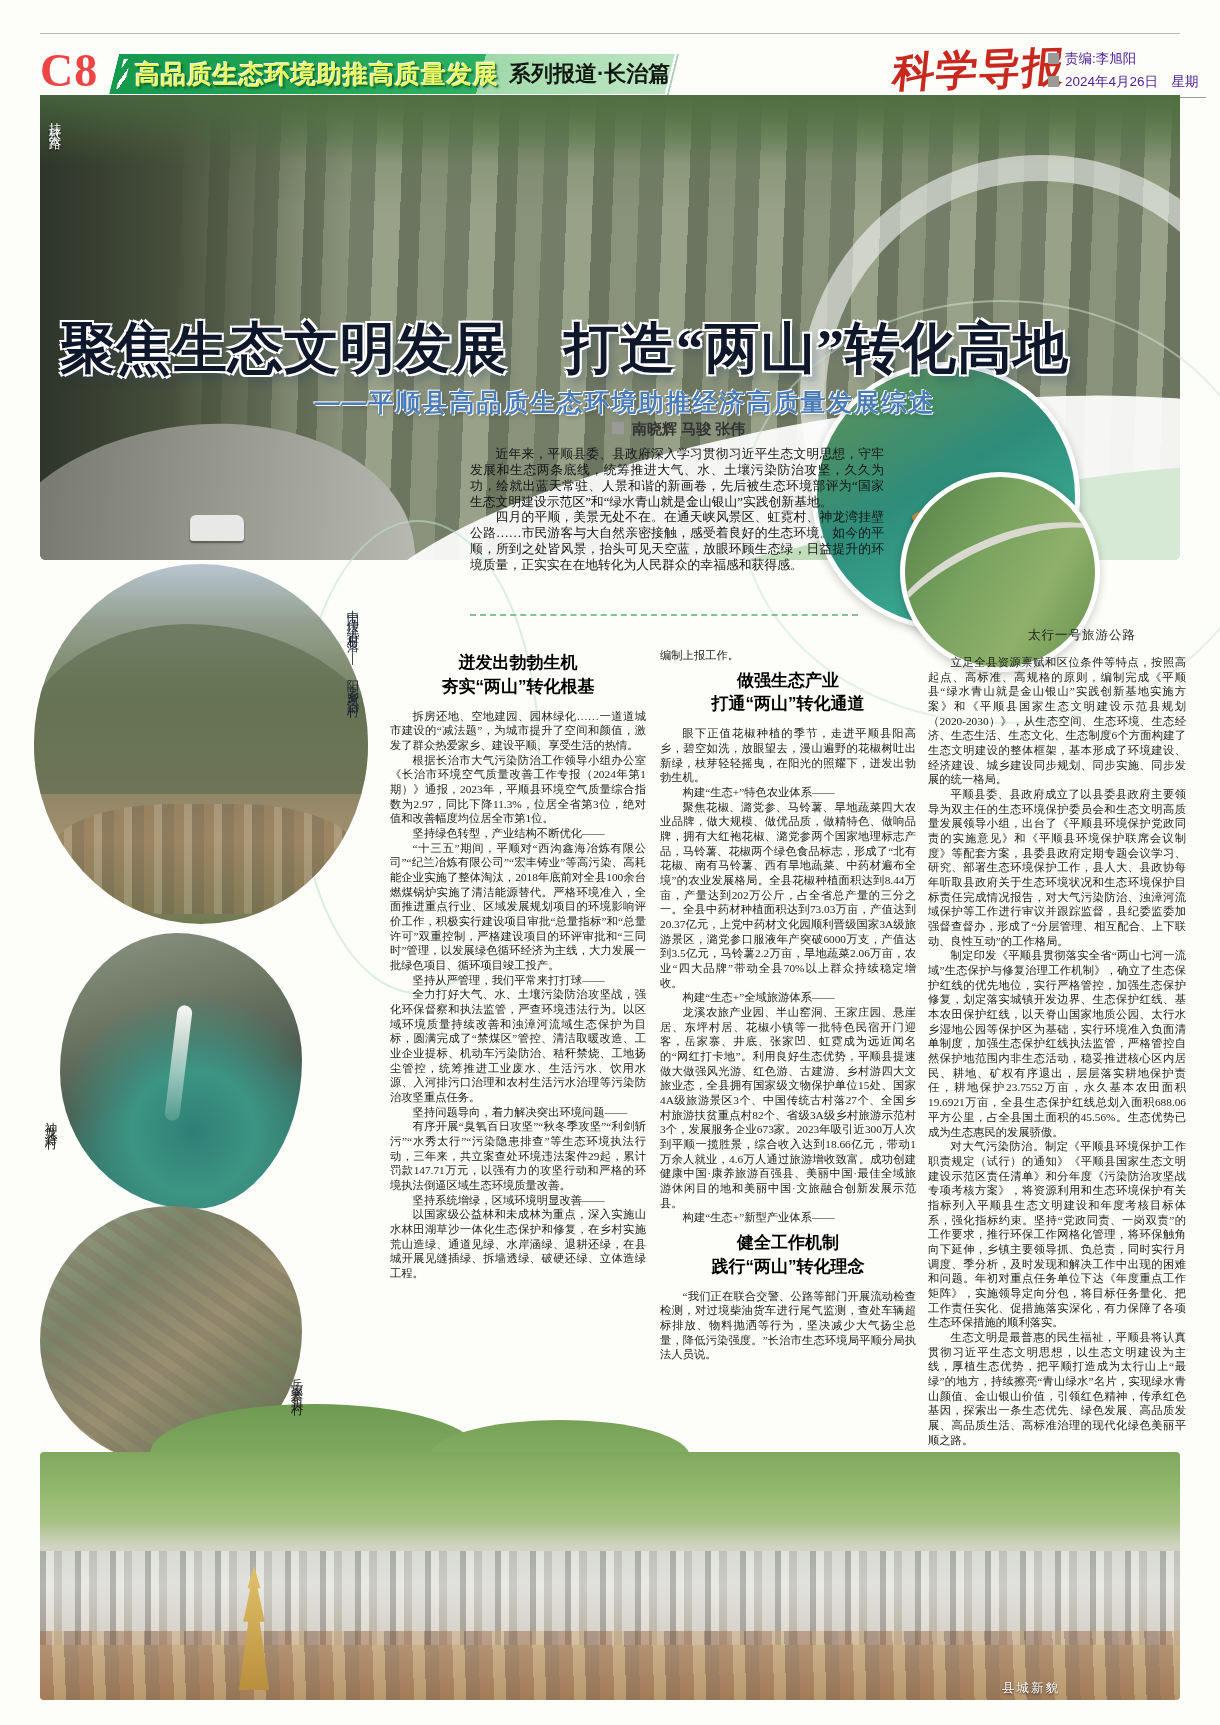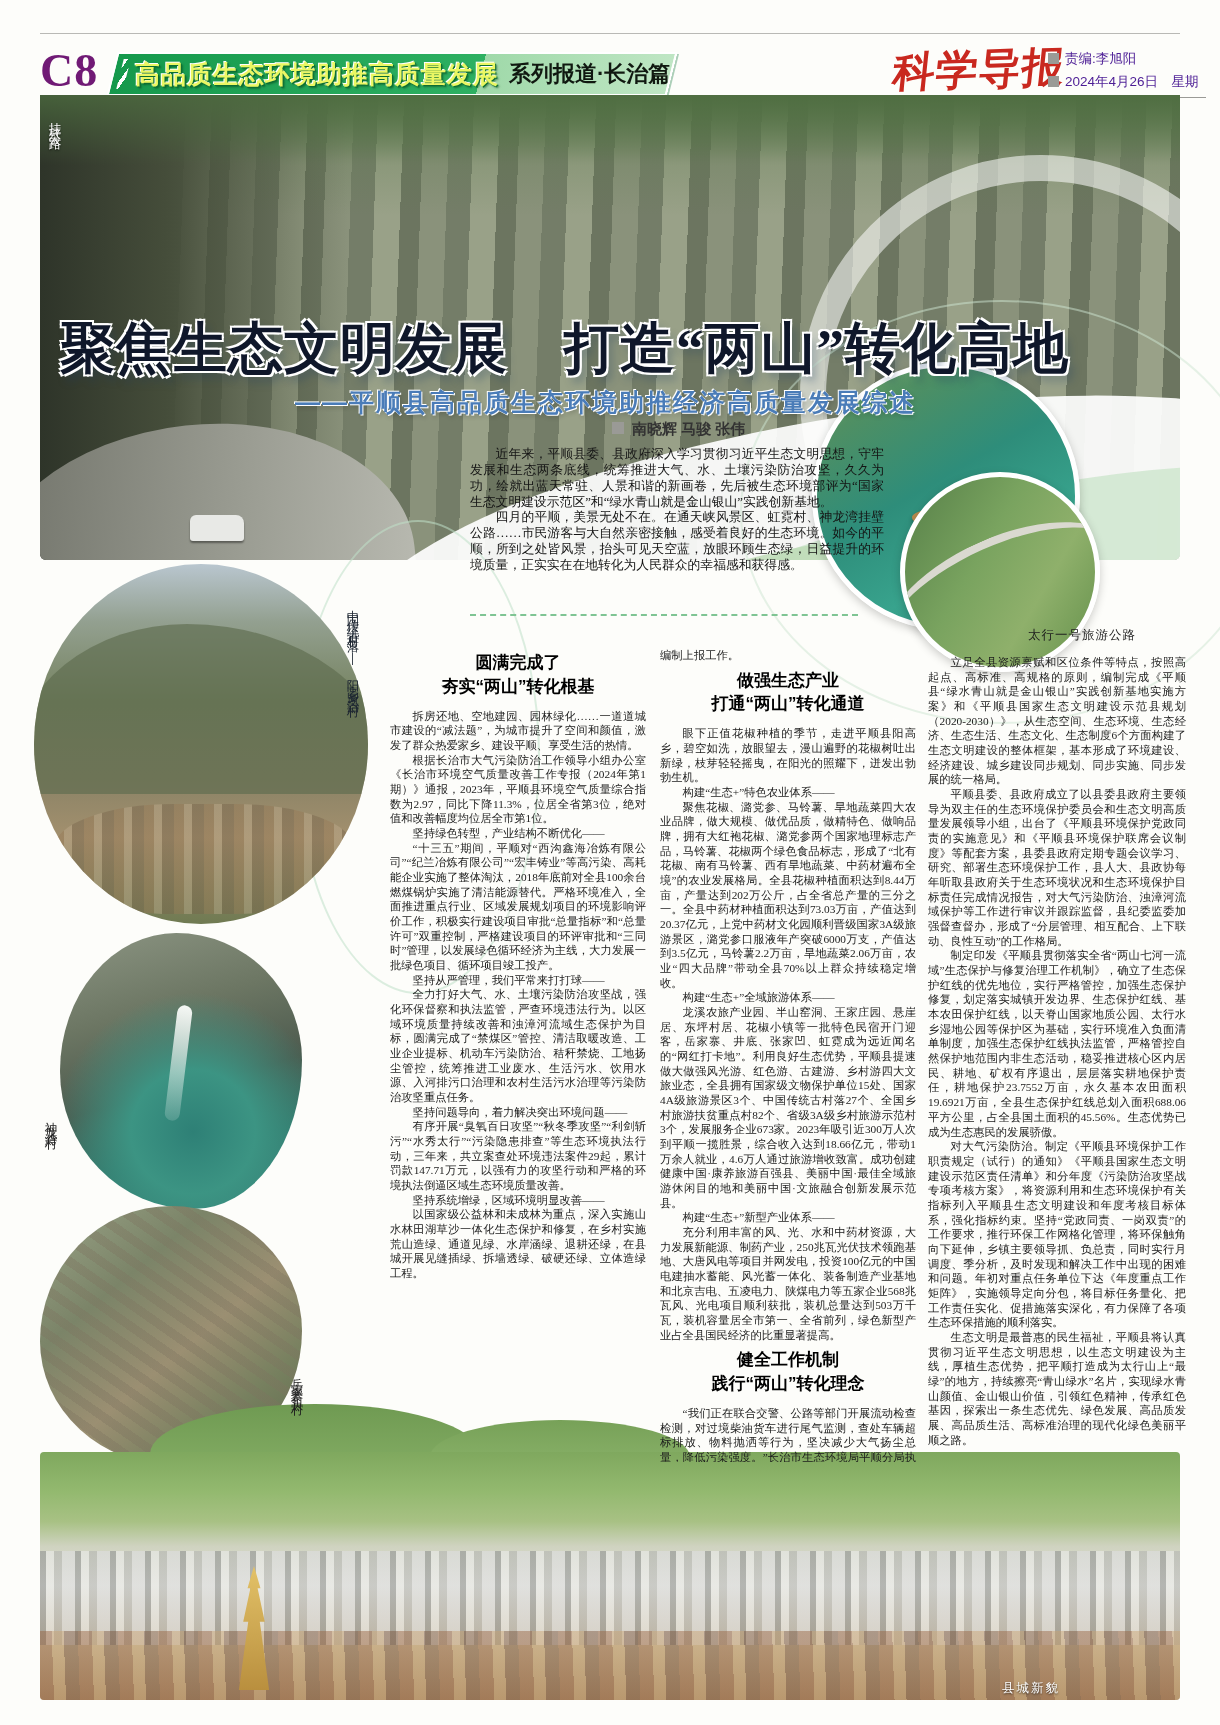--- a/index.html
+++ b/index.html
@@ -2,21 +2,21 @@
 <html><head>
 <meta charset="utf-8">
 <style>
   html,body{margin:0;padding:0;background:#e8e8e4;}
   #page{position:relative;width:1220px;height:1725px;background:#fdfdfa;margin:0 auto;overflow:hidden;
         font-family:"Liberation Sans","DejaVu Sans",sans-serif;}
   .abs{position:absolute;}
   
   .top-rule{left:40px;top:33px;width:1140px;height:1px;background:#b9b9b5;}
   .page-no{left:40px;top:44px;font-family:"Liberation Serif","DejaVu Serif",serif;font-weight:900;
-           font-size:46px;color:#701a75;letter-spacing:1px;}
+           font-size:46px;color:#ef4444;letter-spacing:1px;}
   .series-banner{left:112px;top:52px;width:556px;height:40px;transform:skewX(-14deg);
         background:linear-gradient(90deg,#15994c 0%,#2eb062 66%,#9fd9a9 66%,#bfe6c4 100%);
         border:2px solid #ffffff;box-shadow:2px 2px 0 rgba(21,120,60,.35);display:flex;align-items:center;}
   .series-banner .slashes{width:20px;height:30px;margin-left:6px;
         background:repeating-linear-gradient(115deg,#ffffff 0 4px,rgba(255,255,255,0) 4px 10px);}
   .series-banner .ban-text{transform:skewX(14deg);font-weight:900;font-size:25px;color:#eaf763;
         letter-spacing:1px;white-space:nowrap;margin-left:8px;
         text-shadow:1px 1px 0 #0b6e33,-1px -1px 0 #ffffff,2px 2px 2px rgba(0,60,20,.5);}
   .series-banner .ban-suffix{transform:skewX(14deg);font-weight:900;font-size:22px;color:#101810;
         white-space:nowrap;margin-left:10px;}
@@ -44,21 +44,21 @@
   .pm-ring{left:760px;top:60px;width:430px;height:430px;border-radius:50%;border:26px solid rgba(255,255,255,.55);}
   .pm-leaf{left:700px;top:430px;width:300px;height:90px;background:#bcd9b4;border-radius:0 90% 0 90%;
         transform:rotate(-14deg);opacity:.8;}
   .caption-vert{writing-mode:vertical-rl;letter-spacing:5px;font-size:12.5px;}
   .cap-cliff{left:46px;top:112px;color:#ffffff;text-shadow:0 1px 2px rgba(0,0,0,.8);z-index:5;}
   
   .headline{left:60px;top:312px;width:1070px;font-family:"Liberation Serif","DejaVu Serif",serif;
         font-weight:900;font-size:55px;color:#0f172a;letter-spacing:1px;white-space:nowrap;z-index:6;
         text-shadow:2px 2px 0 #fff,-2px -2px 0 #fff,2px -2px 0 #fff,-2px 2px 0 #fff,5px 7px 8px rgba(30,60,100,.35);}
   .subhead{left:295px;top:386px;width:660px;font-weight:700;font-size:25px;color:#4a7cb8;letter-spacing:2px;
-        white-space:nowrap;z-index:6;text-shadow:1px 1px 0 #fff,-1px -1px 0 #fff,2px 3px 4px rgba(0,0,0,.18);}
+        white-space:nowrap;z-index:6;text-shadow:1px 1px 0 #fff,-1px -1px 0 #fff,2px 3px 4px rgba(0,0,0,.18);text-align:center;}
   .byline{left:612px;top:420px;font-size:15px;font-weight:700;color:#333;z-index:6;}
   .byline .sq{display:inline-block;width:12px;height:12px;background:#9a9a96;margin-right:8px;}
   
   .intro{left:470px;top:447px;width:414px;z-index:6;font-family:"Liberation Serif","DejaVu Serif",serif;
         font-size:12.8px;line-height:1.24;color:#141414;text-align:justify;}
   .intro p{margin:0;text-indent:2em;}
   .green-dash{left:470px;top:614px;width:388px;height:0;border-top:2px dashed #7fc493;z-index:6;}
   
   .circle{border-radius:50%;border:5px solid #ffffff;box-shadow:0 3px 10px rgba(0,0,0,.2);overflow:hidden;z-index:5;}
   .circle-river{left:812px;top:362px;width:258px;height:258px;
@@ -175,21 +175,21 @@
   <div class="abs caption-vert cap-village">中国传统古村落——阳高乡奥治村</div>
   <div class="abs photo-falls">
     <div class="abs pf-stream"></div>
   </div>
   <div class="abs caption-vert cap-shenlongwan">神龙湾村</div>
   <div class="abs photo-stone"></div>
   <div class="abs caption-vert cap-yuejiazhai">岳家寨石头村</div>
 
   <div id="col1" class="col">
     <div class="section-head">
-      <div>圆满完成了</div>
+      <div>迸发出勃勃生机</div>
       <div>夯实“两山”转化根基</div>
     </div>
     <div>
         <p>拆房还地、空地建园、园林绿化……一道道城市建设的“减法题”，为城市提升了空间和颜值，激发了群众热爱家乡、建设平顺、享受生活的热情。</p>
         <p>根据长治市大气污染防治工作领导小组办公室《长治市环境空气质量改善工作专报（2024年第1期）》通报，2023年，平顺县环境空气质量综合指数为2.97，同比下降11.3%，位居全省第3位，绝对值和改善幅度均位居全市第1位。</p>
         <p>坚持绿色转型，产业结构不断优化——</p>
         <p>“十三五”期间，平顺对“西沟鑫海冶炼有限公司”“纪兰冶炼有限公司”“宏丰铸业”等高污染、高耗能企业实施了整体淘汰，2018年底前对全县100余台燃煤锅炉实施了清洁能源替代。严格环境准入，全面推进重点行业、区域发展规划项目的环境影响评价工作，积极实行建设项目审批“总量指标”和“总量许可”双重控制，严格建设项目的环评审批和“三同时”管理，以发展绿色循环经济为主线，大力发展一批绿色项目、循环项目竣工投产。</p>
         <p>坚持从严管理，我们平常来打打球——</p>
         <p>全力打好大气、水、土壤污染防治攻坚战，强化环保督察和执法监管，严查环境违法行为。以区域环境质量持续改善和浊漳河流域生态保护为目标，圆满完成了“禁煤区”管控、清洁取暖改造、工业企业提标、机动车污染防治、秸秆禁烧、工地扬尘管控，统筹推进工业废水、生活污水、饮用水源、入河排污口治理和农村生活污水治理等污染防治攻坚重点任务。</p>
         <p>坚持问题导向，着力解决突出环境问题——</p>
@@ -205,21 +205,20 @@
       <div>做强生态产业</div>
       <div>打通“两山”转化通道</div>
     </div>
     <div>
         <p>眼下正值花椒种植的季节，走进平顺县阳高乡，碧空如洗，放眼望去，漫山遍野的花椒树吐出新绿，枝芽轻轻摇曳，在阳光的照耀下，迸发出勃勃生机。</p>
         <p>构建“生态+”特色农业体系——</p>
         <p>聚焦花椒、潞党参、马铃薯、旱地蔬菜四大农业品牌，做大规模、做优品质，做精特色、做响品牌，拥有大红袍花椒、潞党参两个国家地理标志产品，马铃薯、花椒两个绿色食品标志，形成了“北有花椒、南有马铃薯、西有旱地蔬菜、中药材遍布全境”的农业发展格局。全县花椒种植面积达到8.44万亩，产量达到202万公斤，占全省总产量的三分之一。全县中药材种植面积达到73.03万亩，产值达到20.37亿元，上党中药材文化园顺利晋级国家3A级旅游景区，潞党参口服液年产突破6000万支，产值达到3.5亿元，马铃薯2.2万亩，旱地蔬菜2.06万亩，农业“四大品牌”带动全县70%以上群众持续稳定增收。</p>
         <p>构建“生态+”全域旅游体系——</p>
         <p>龙溪农旅产业园、半山窑洞、王家庄园、悬崖居、东坪村居、花椒小镇等一批特色民宿开门迎客，岳家寨、井底、张家凹、虹霓成为远近闻名的“网红打卡地”。利用良好生态优势，平顺县提速做大做强风光游、红色游、古建游、乡村游四大文旅业态，全县拥有国家级文物保护单位15处、国家4A级旅游景区3个、中国传统古村落27个、全国乡村旅游扶贫重点村82个、省级3A级乡村旅游示范村3个，发展服务企业673家。2023年吸引近300万人次到平顺一揽胜景，综合收入达到18.66亿元，带动1万余人就业，4.6万人通过旅游增收致富。成功创建健康中国·康养旅游百强县、美丽中国·最佳全域旅游休闲目的地和美丽中国·文旅融合创新发展示范县。</p>
         <p>构建“生态+”新型产业体系——</p>
-        <p>充分利用丰富的风、光、水和中药材资源，大力发展新能源、制药产业，250兆瓦光伏技术领跑基地、大唐风电等项目并网发电，投资100亿元的中国电建抽水蓄能、风光蓄一体化、装备制造产业基地和北京吉电、五凌电力、陕煤电力等五家企业568兆瓦风、光电项目顺利获批，装机总量达到503万千瓦，装机容量居全市第一、全省前列，绿色新型产业占全县国民经济的比重显著提高。</p>
       </div>
     <div class="section-head">
       <div>健全工作机制</div>
       <div>践行“两山”转化理念</div>
     </div>
     <div>
         <p>“我们正在联合交警、公路等部门开展流动检查检测，对过境柴油货车进行尾气监测，查处车辆超标排放、物料抛洒等行为，坚决减少大气扬尘总量，降低污染强度。”长治市生态环境局平顺分局执法人员说。</p>
       </div>
   </div>
 

